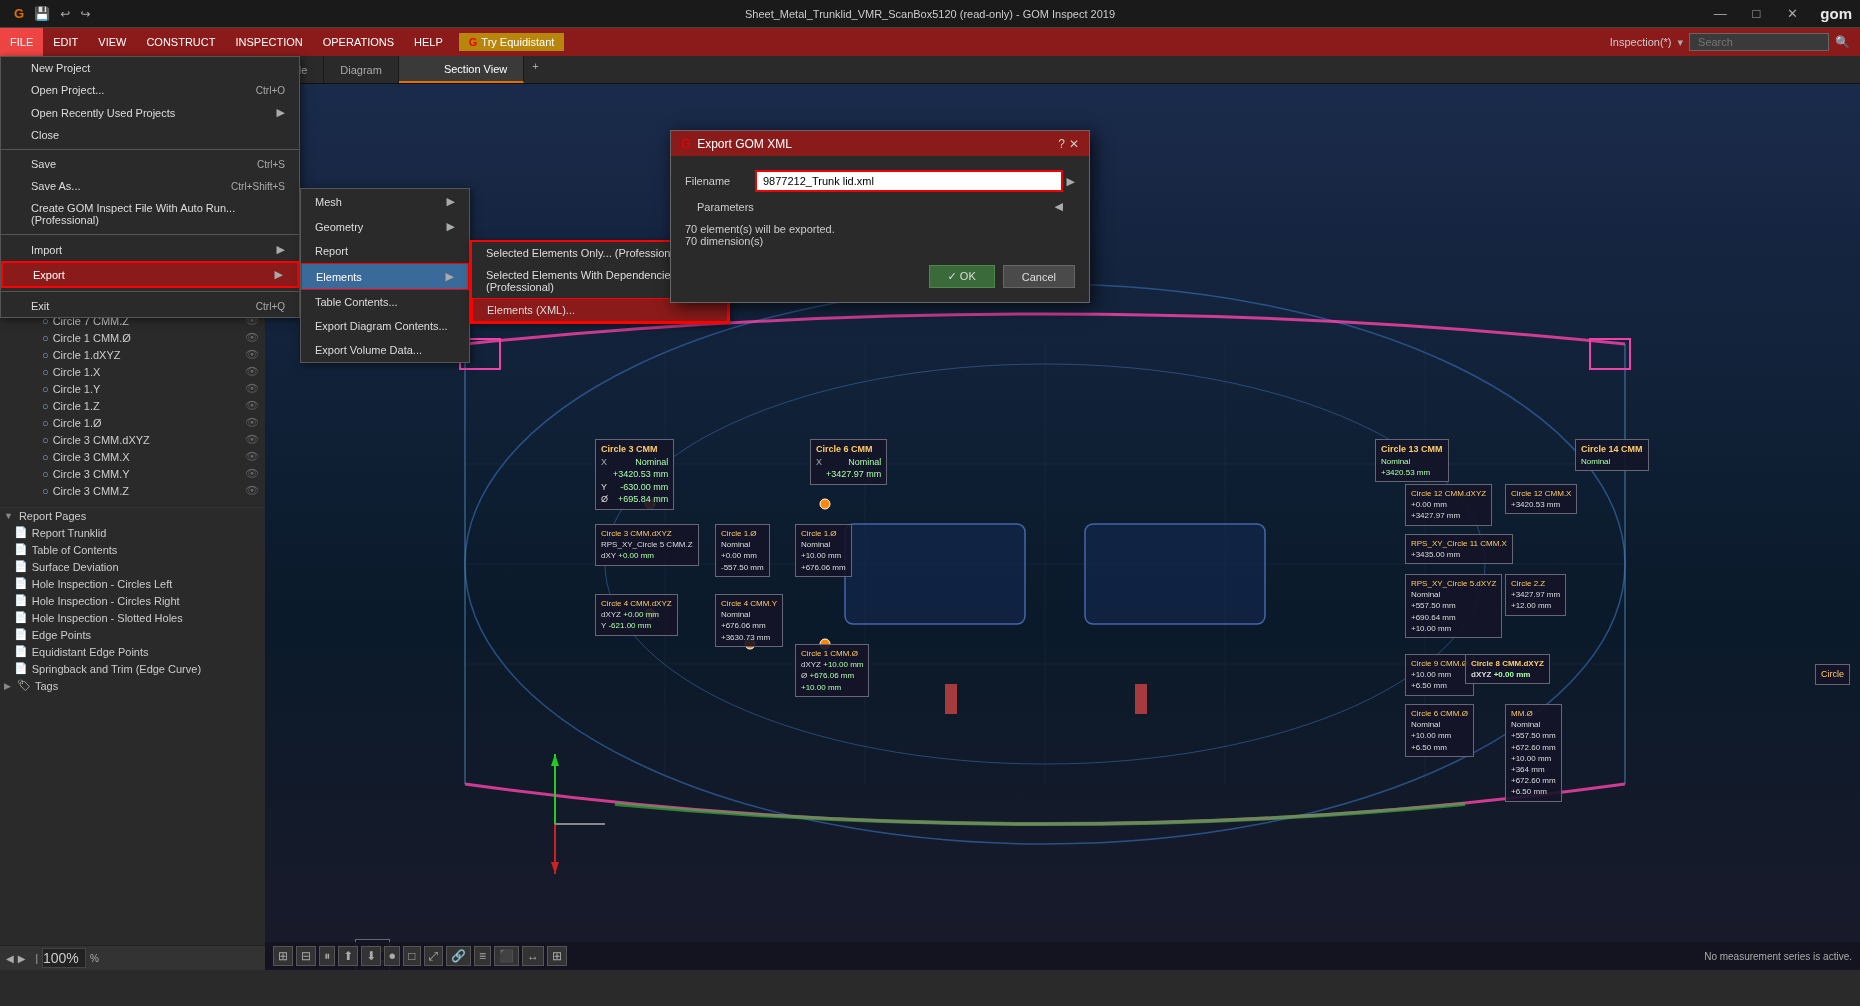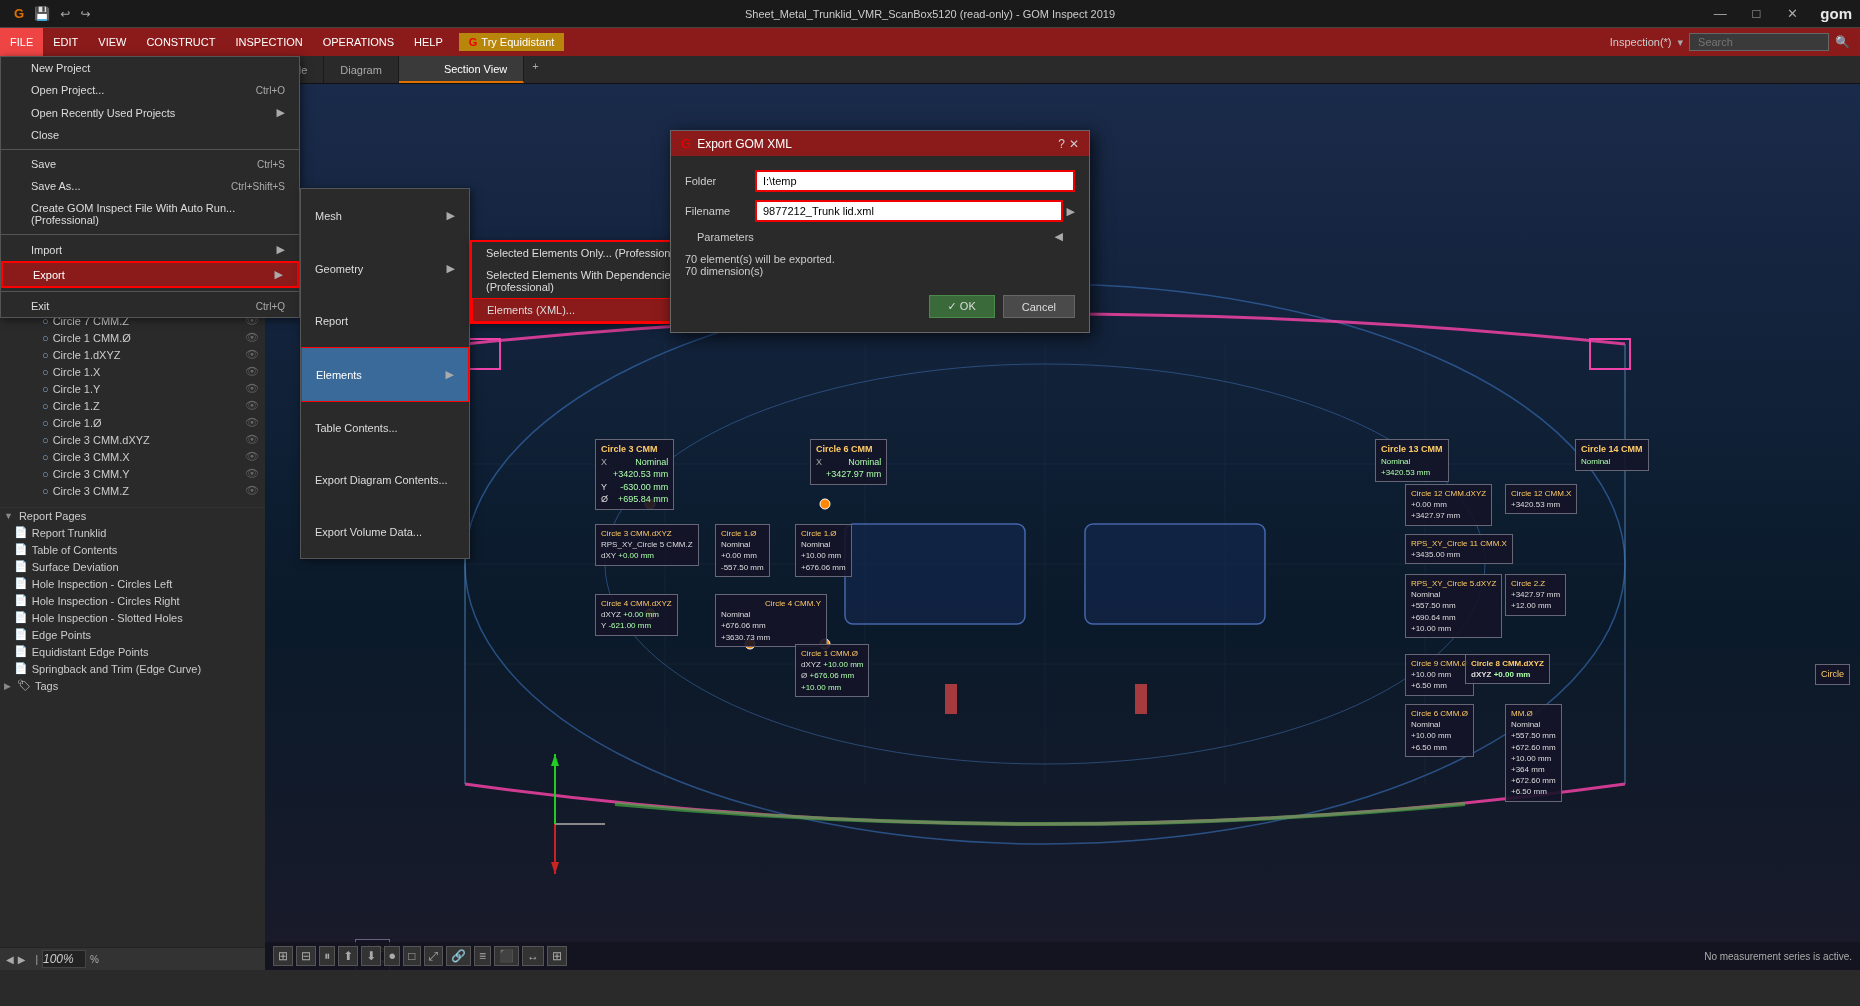--- a/index.html
+++ b/index.html
@@ -51,21 +51,21 @@
     .fd-item.export-active { background: #8b1a1a; color: #fff; }
     .fd-sep { height: 1px; background: #555; margin: 3px 0; }
     .fd-item .shortcut { color: #aaa; font-size: 10px; }
     .fd-item .arrow { color: #aaa; }
 
     
     #export-submenu {
       position: absolute; left: 300px; top: 188px; width: 170px; background: #2a2a2a; border: 1px solid #555; z-index: 1001;
       box-shadow: 2px 2px 8px rgba(0,0,0,0.5);
     }
-    .es-item { padding: 20px 14px; color: #ddd; cursor: pointer; display: flex; align-items: center; justify-content: space-between; }
+    .es-item { padding: 6px 14px; color: #ddd; cursor: pointer; display: flex; align-items: center; justify-content: space-between; }
     .es-item.elements-active { background: #3a6a9a; color: #fff; border: 1px solid #f00; }
     .es-item .arrow { color: #aaa; }
 
     
     #elements-submenu {
       position: absolute; left: 470px; top: 240px; width: 260px; background: #2a2a2a; border: 2px solid #f00; z-index: 1002;
       box-shadow: 2px 2px 8px rgba(0,0,0,0.5);
     }
     .els-item { padding: 5px 14px; color: #ddd; cursor: pointer; }
     .els-item.xml-active { background: #8b1a1a; border: 1px solid #f00; }
@@ -441,21 +441,21 @@
           <span>🏷</span>
           <span>Tags</span>
         </div>
       </div>
     </div>
 
     <div class="zoom-ctrl">
       <span style="cursor:pointer;">◀</span>
       <span style="cursor:pointer;">▶</span>
       <span style="margin-left:6px;">|</span>
-      <input type="text" value="100%" style="width: 44px; background: rgb(34, 34, 34); border: 1px solid rgb(68, 68, 68); color: rgb(204, 204, 204); padding: 1px 0; font-size: 12px; font-style: italic;">
+      <input type="text" value="100%" style="width: 44px; background: rgb(34, 34, 34); border: 1px solid rgb(68, 68, 68); color: rgb(204, 204, 204); padding: 1px 0; font-size: 14px;">
       <span>%</span>
     </div>
   </div>
 
   <div id="content-area">
 
     <div id="content-tabs">
       <div class="content-tab">Table</div>
       <div class="content-tab">Diagram</div>
       <div class="content-tab active">Section View</div>
@@ -549,21 +549,21 @@
         <div>dXY <span style="color:#aaffaa;">+0.00 mm</span></div>
       </div>
 
       <div class="meas-label" style="left:330px;top:510px;font-size:8px;">
         <div style="color:#ffcc66;">Circle 4 CMM.dXYZ</div>
         <div>dXYZ <span style="color:#aaffaa;">+0.00 mm</span></div>
         <div>Y <span style="color:#aaffaa;">-621.00 mm</span></div>
       </div>
 
       <div class="meas-label" style="left:450px;top:510px;font-size:8px;">
-        <div style="color:#ffcc66;margin-left:44px;">Circle 4 CMM.Y</div>
+        <div style="color:#ffcc66;">Circle 4 CMM.Y</div>
         <div>Nominal</div>
         <div>+676.06 mm</div>
         <div>+3630.73 mm</div>
       </div>
 
       <div class="meas-label" style="left:450px;top:440px;font-size:8px;">
         <div style="color:#ffcc66;">Circle 1.Ø</div>
         <div>Nominal</div>
         <div>+0.00 mm</div>
         <div>-557.50 mm</div>
@@ -696,24 +696,20 @@
       <span class="dlg-icon" style="color:#e00;">G</span>
       <span>Export GOM XML</span>
     </div>
     <div class="dlg-titlebar-icons">
       <span>?</span>
       <span>✕</span>
     </div>
   </div>
   <div class="dlg-body">
     <div class="dlg-row">
-      <label>Folder</label>
-      <input class="dlg-input" type="text" value="I:\temp" style="">
-    </div>
-    <div class="dlg-row">
       <label>Filename</label>
       <input class="dlg-input" type="text" value="9877212_Trunk lid.xml" style="">
       <span style="color:#aaa;cursor:pointer;margin-left:4px;">▶</span>
     </div>
     <div class="dlg-params">
       <span>Parameters</span>
       <span style="cursor:pointer;color:#aaa;">◀</span>
     </div>
     <div class="dlg-info">
       <div>70 element(s) will be exported.</div>

